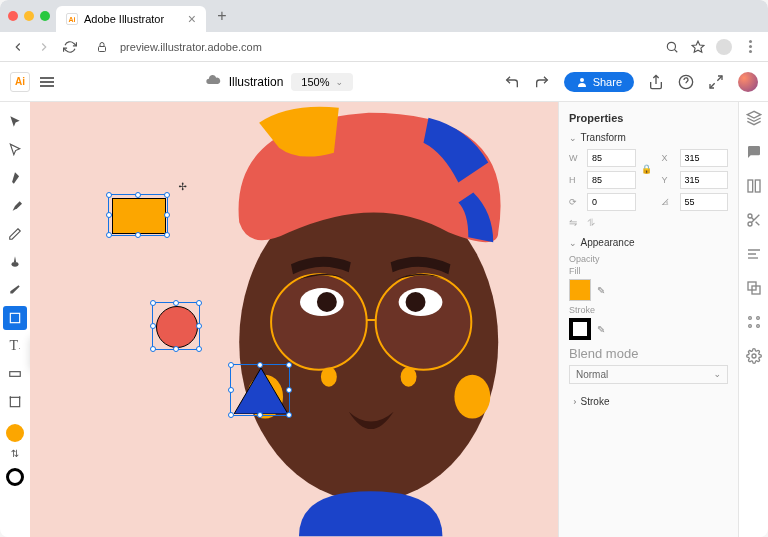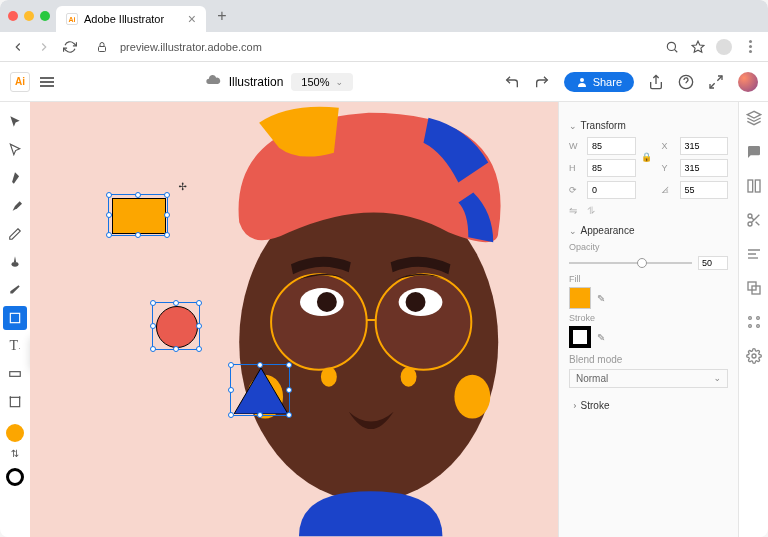--- a/index.html
+++ b/index.html
@@ -320,20 +320,21 @@
       <span class="handle" style="left:-3px;bottom:-3px"></span>
         <span class="handle" style="right:-3px;bottom:-3px"></span>
       <span class="handle" style="left:50%;top:-3px;margin-left:-3px"></span>
         <span class="handle" style="left:50%;bottom:-3px;margin-left:-3px"></span>
       <span class="handle" style="top:50%;left:-3px;margin-top:-3px"></span>
         <span class="handle" style="top:50%;right:-3px;margin-top:-3px"></span>
     </div>
   </div>
 
   <div class="panel">
+    <div class="panel-title">Properties</div>
     <div class="section-hdr">
         <span class="chev">⌄</span>
         <span>Transform</span>
       </div>
     <div class="xf-grid">
       <span class="xf-lbl">W</span>
       <input value="85" style="">
       <span class="link-ico">🔒</span>
       <span class="xf-lbl">X</span>
       <input value="315" style="">
@@ -349,37 +350,31 @@
     </div>
     <div class="align-row">
       <span>⇋</span>
       <span>⥮</span>
     </div>
     <div class="section-hdr">
         <span class="chev">⌄</span>
         <span>Appearance</span>
       </div>
     <div style="font-size:9px;color:#999;margin-bottom:2px">Opacity</div>
-    <div class="op-row">
-      <div class="slider">
-          <span class="slider-thumb"></span>
-        </div>
-      <input class="op-val" value="50" style="">
-    </div>
     <div style="font-size:9px;color:#999;">Fill</div>
     <div class="color-row">
       <span class="sw fill"></span>
       <span class="eyedrop">✎</span>
     </div>
     <div style="font-size:9px;color:#999;margin-top:4px">Stroke</div>
     <div class="color-row">
       <span class="sw stroke"></span>
       <span class="eyedrop">✎</span>
     </div>
-    <div style="font-size:10px;color:#999;margin-top:6px">Blend mode</div>
+    <div style="font-size:13px;color:#999;margin-top:6px">Blend mode</div>
     <div class="blend">
         <span>Normal</span>
         <span class="chev">⌄</span>
       </div>
     <div class="section-hdr" style="margin-top:12px">
         <span class="chev" style="transform:rotate(-90deg);display:inline-block">⌄</span>
         <span>Stroke</span>
       </div>
   </div>
 

